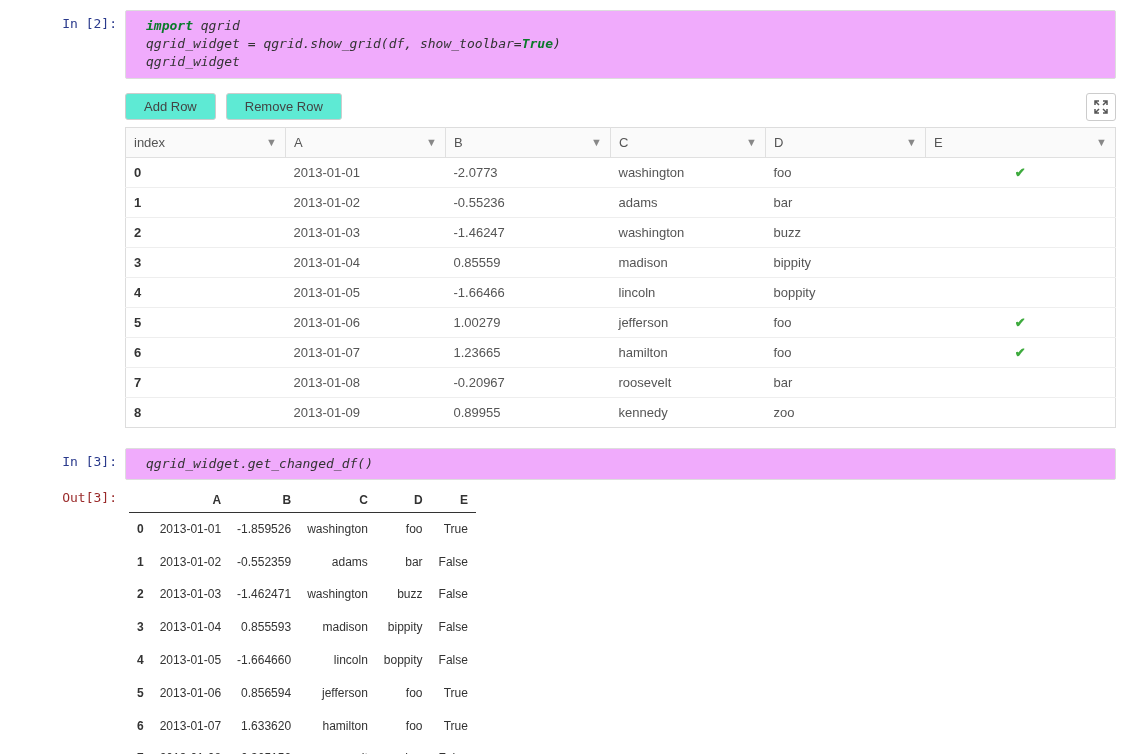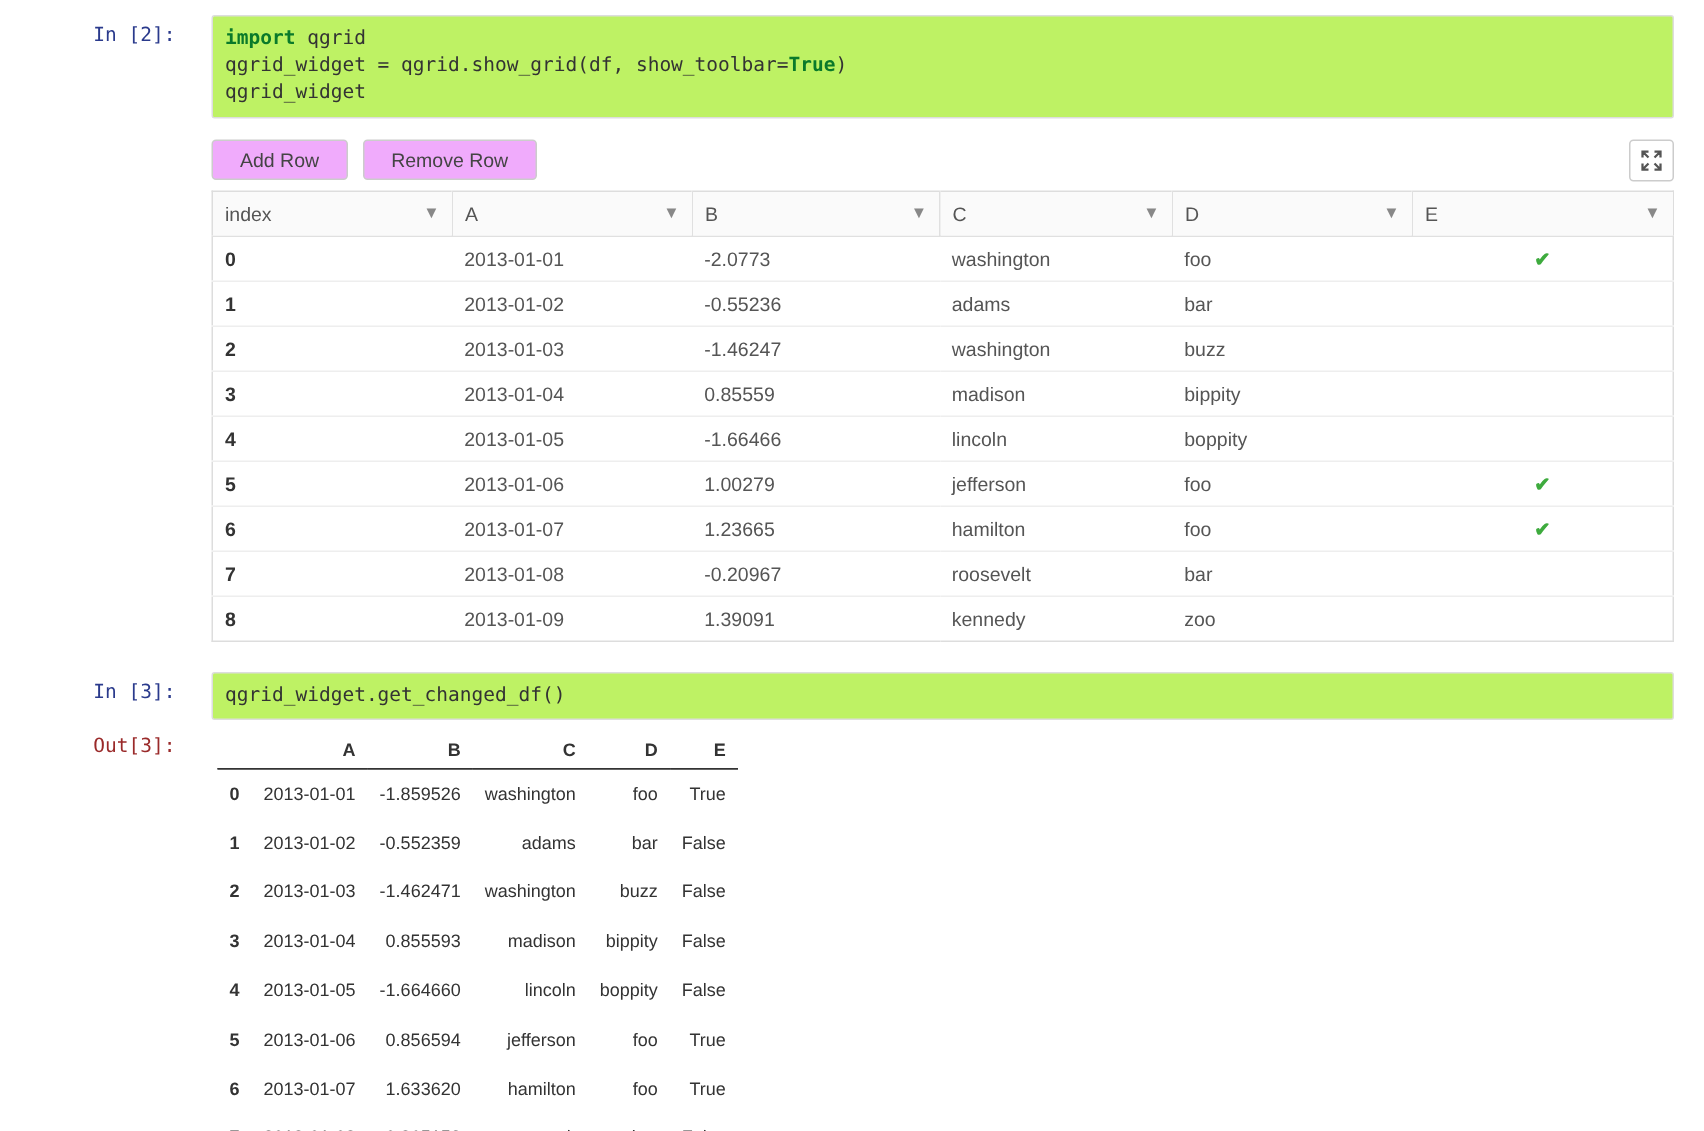--- a/index.html
+++ b/index.html
@@ -4,54 +4,55 @@
 <style>
   * { box-sizing: border-box; }
   body {
     font-family: -apple-system, "Helvetica Neue", Helvetica, Arial, sans-serif;
     font-size: 13px;
     color: #333;
     margin: 0;
     padding: 10px 20px;
     background: #fff;
   }
-  .cell { display: flex; margin-bottom: 4px; gap: 16px; }
+  .cell { display: flex; margin-bottom: 4px; }
   .prompt {
     width: 105px;
     flex-shrink: 0;
     text-align: right;
     padding: 6px 8px 0 0;
     font-family: Menlo, Monaco, monospace;
     font-size: 13px;
   }
   .prompt.in { color: #2a3a8c; }
   .prompt.out { color: #9a2a2a; }
   .cell-body { flex: 1; min-width: 0; }
   .input-area {
     border: 1px solid #ddd;
     border-radius: 2px;
-    padding: 6px 8px;
+    padding: 6px 20px;
     font-family: Menlo, Monaco, monospace;
     font-size: 13px;
     line-height: 1.4;
-    background: #bef264;
+    background: #f0abfc;
     white-space: pre;
+    font-style: italic;
   }
   .kw { color: #0a7a2a; font-weight: 600; }
   .bool { color: #0a7a2a; font-weight: 600; }
   .out-body { padding: 4px 0 16px 0; }
   .toolbar {
     display: flex;
     align-items: center;
     gap: 10px;
     margin: 6px 0 6px 0;
   }
   .btn {
     border: 1px solid #ccc;
-    background: #f0abfc;
+    background: #5eead4;
     padding: 5px 18px;
     font-size: 13px;
     border-radius: 3px;
     cursor: pointer;
     color: #444;
   }
   .btn-sq {
     border: 1px solid #ccc;
     background: #fff;
     width: 30px;
@@ -257,21 +258,21 @@
             <td class="idx">7</td>
             <td>2013-01-08</td>
             <td>-0.20967</td>
             <td>roosevelt</td>
             <td>bar</td>
             <td class="col-e"></td>
           </tr>
           <tr>
             <td class="idx">8</td>
             <td>2013-01-09</td>
-            <td>1.39091</td>
+            <td>0.89955</td>
             <td>kennedy</td>
             <td>zoo</td>
             <td class="col-e"></td>
           </tr>
         </tbody>
     </table>
   </div>
 </div>
 
 <div class="cell">

